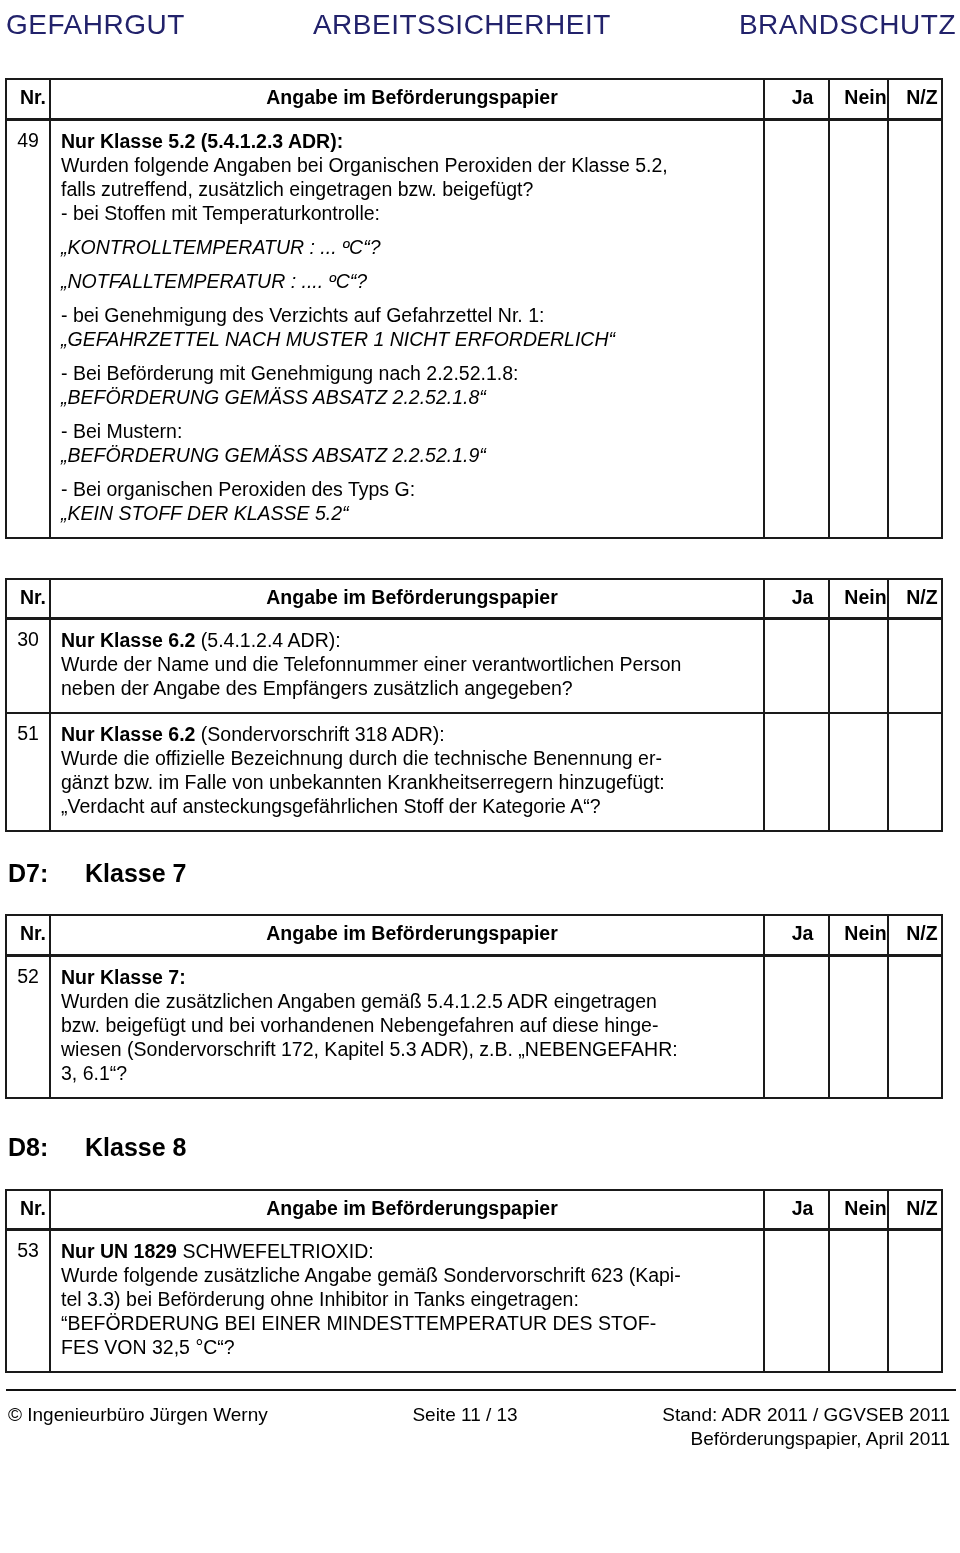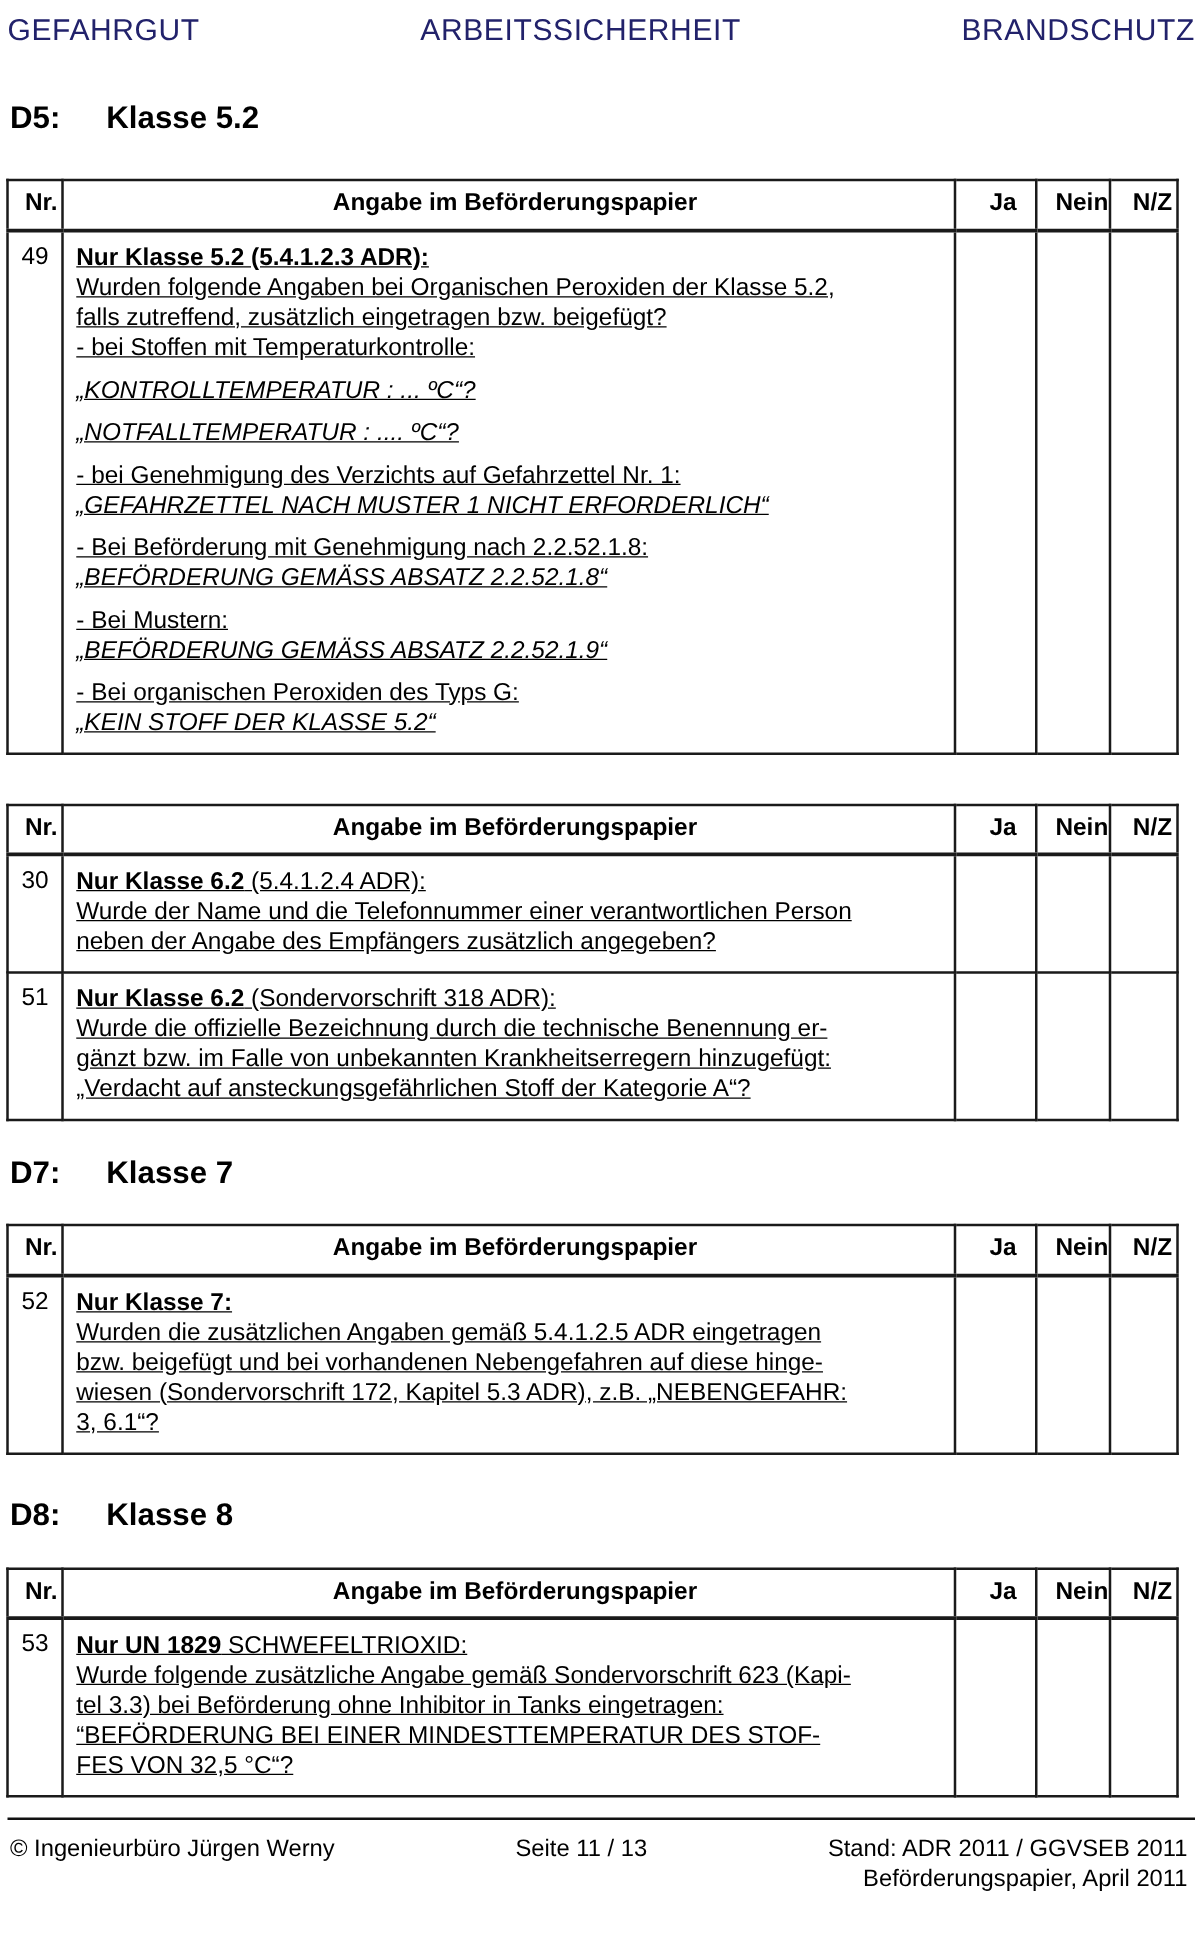--- a/index.html
+++ b/index.html
@@ -11,21 +11,21 @@
     color: #000;
     position: relative;
   }
 
   
   .page-header {
     display: flex;
     justify-content: space-between;
     align-items: baseline;
     margin: 10px 4px 0 6px;
-    font-size: 24px;
+    font-size: 28px;
     line-height: 30px;
     color: #22226b;
     letter-spacing: 0.5px;
   }
 
   .content { margin-left: 5px; width: 936px; }
 
   h2.section-heading {
     font-size: 25px;
     line-height: 22px;
@@ -67,21 +67,21 @@
     height: 40px;
     vertical-align: middle;
     padding: 0 0 2px 10px;
   }
   table.checklist thead th.ja { padding-left: 12px; }
   table.checklist thead th.nein, table.checklist thead th.nz { text-align: center; padding-left: 14px; }
 
   td.nr { text-align: center; padding-top: 8px; font-size: 19.5px; }
   td.content { padding: 8px 8px 12px 10px; line-height: 24px; }
   td.content .para + .para { margin-top: 10px; }
-  td.content .line { white-space: nowrap; text-decoration: underline; }
+  td.content .line { white-space: nowrap; }
   td.content span.b { font-weight: bold; }
   td.content span.i { font-style: italic; }
 
   .footer-rule {
     margin: 16px 4px 0 6px;
     border-top: 2px solid #111;
     height: 0;
   }
   .footer {
     display: flex;
@@ -97,23 +97,20 @@
 <body>
 
 <div class="page-header">
   <span>GEFAHRGUT</span>
   <span>ARBEITSSICHERHEIT</span>
   <span>BRANDSCHUTZ</span>
 </div>
 
 <div class="content">
 
-  <h2 class="section-heading" id="h-d5">
-    <span class="label">D5:</span><span class="title">Klasse 5.2</span>
-  </h2>
   <table class="checklist" id="t-d5">
     <colgroup>
         <col class="c-nr">
         <col class="c-text">
         <col class="c-ja">
         <col class="c-nein">
         <col class="c-nz">
       </colgroup>
     <thead>
       <tr>

